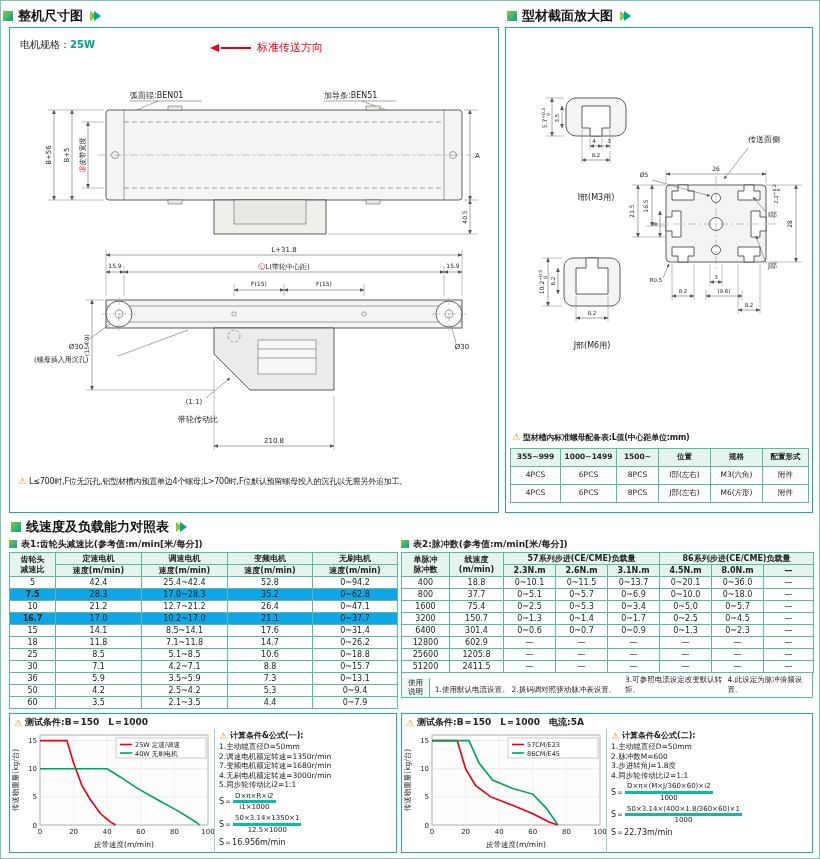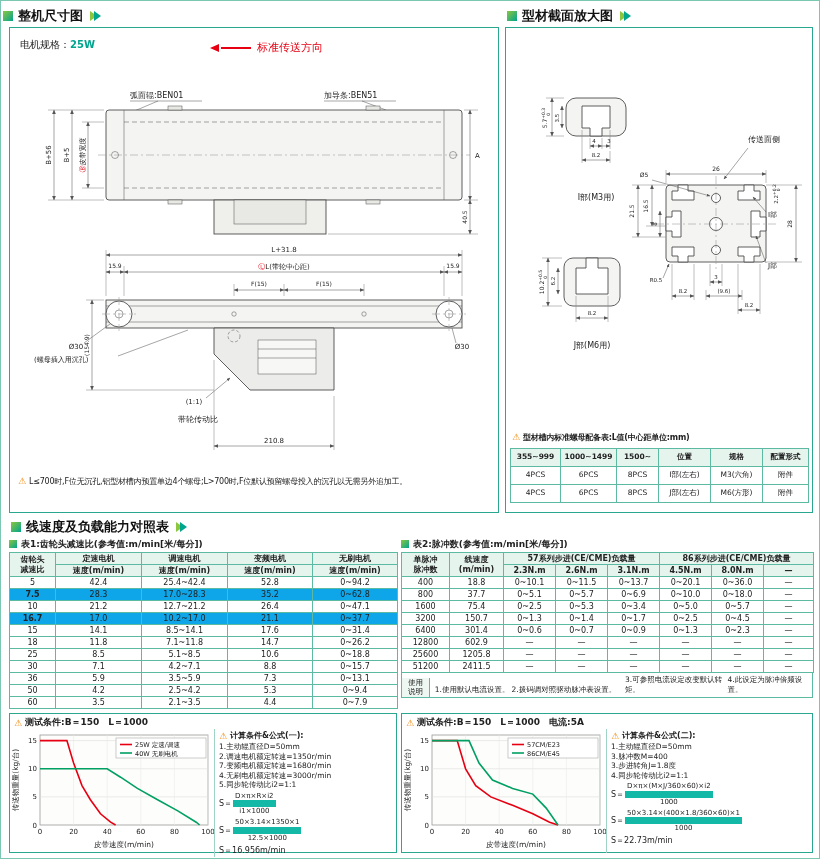--- a/index.html
+++ b/index.html
@@ -36,21 +36,21 @@
 .usage-col{flex:1;padding:2px 4px;display:flex;justify-content:center;gap:2px;text-align:left}
 
 .chart-block{position:absolute;border:1px solid #2aa78f;background:#fff}
 .cond{display:flex;align-items:center;font-size:9px;font-weight:bold;padding:2px 4px 0 4px;height:15px}
 .cb-row{display:flex}
 .calc{border-left:1px solid #9fd4c5;padding:1px 4px;flex:1}
 .calc-title{font-size:8px;font-weight:bold;display:flex;align-items:center;margin-bottom:1px}
 .calc-item{font-size:7.5px;line-height:9.5px;white-space:nowrap}
 .sline{display:flex;align-items:center;font-size:8px;margin-top:2px;white-space:nowrap}
 .frac{display:inline-flex;flex-direction:column;align-items:center;font-size:7px;line-height:1.25;margin-left:1px}
-.frac .num{border-bottom:7px solid #14b8a6;padding:0 2px}
+.frac .num{border-bottom:3px solid #14b8a6;padding:0 2px}
 .frac .den{padding:0 2px}
 
 svg text{font-family:"DejaVu Sans","Liberation Sans",sans-serif;fill:#222}
 .t8{font-size:8px}.t7{font-size:7px}.t6{font-size:6px}.t5{font-size:5.5px}.t4{font-size:4.5px}
 .mid{text-anchor:middle}
 .red{fill:#e60012}
 .ln{stroke:#4d4d4d;stroke-width:0.9}
 .thin{stroke:#4d4d4d;stroke-width:0.5}
 .ext{stroke:#8a8a8a;stroke-width:0.55}
 .dim{stroke:#777;stroke-width:0.65}
@@ -711,21 +711,21 @@
           <text x="125" y="26.5" font-size="6.5" fill="#333">86CM/E45</text>
           <text x="114" y="118" text-anchor="middle" font-size="7.5" fill="#333">皮带速度(m/min)</text>
           <text x="8" y="51" text-anchor="middle" font-size="7.5" fill="#333" transform="rotate(-90 8 51)">传送物重量(kg/台)</text>
         </svg>
       <div class="calc">
         <div class="calc-title">
             <span class="warn">⚠</span>
             <b>计算条件&amp;公式(二):</b>
           </div>
         <div class="calc-item">1.主动辊直径D=50mm</div>
-        <div class="calc-item">3.脉冲数M=400</div>
+        <div class="calc-item">2.脉冲数M=600</div>
         <div class="calc-item">3.步进转角J=1.8度</div>
         <div class="calc-item">4.同步轮传动比i2=1:1</div>
         <div class="sline">
             <span>S＝</span>
             <span class="frac">
               <span class="num">D×π×(M×J/360×60)×i2</span>
               <span class="den">1000</span>
             </span>
           </div>
         <div class="sline">

